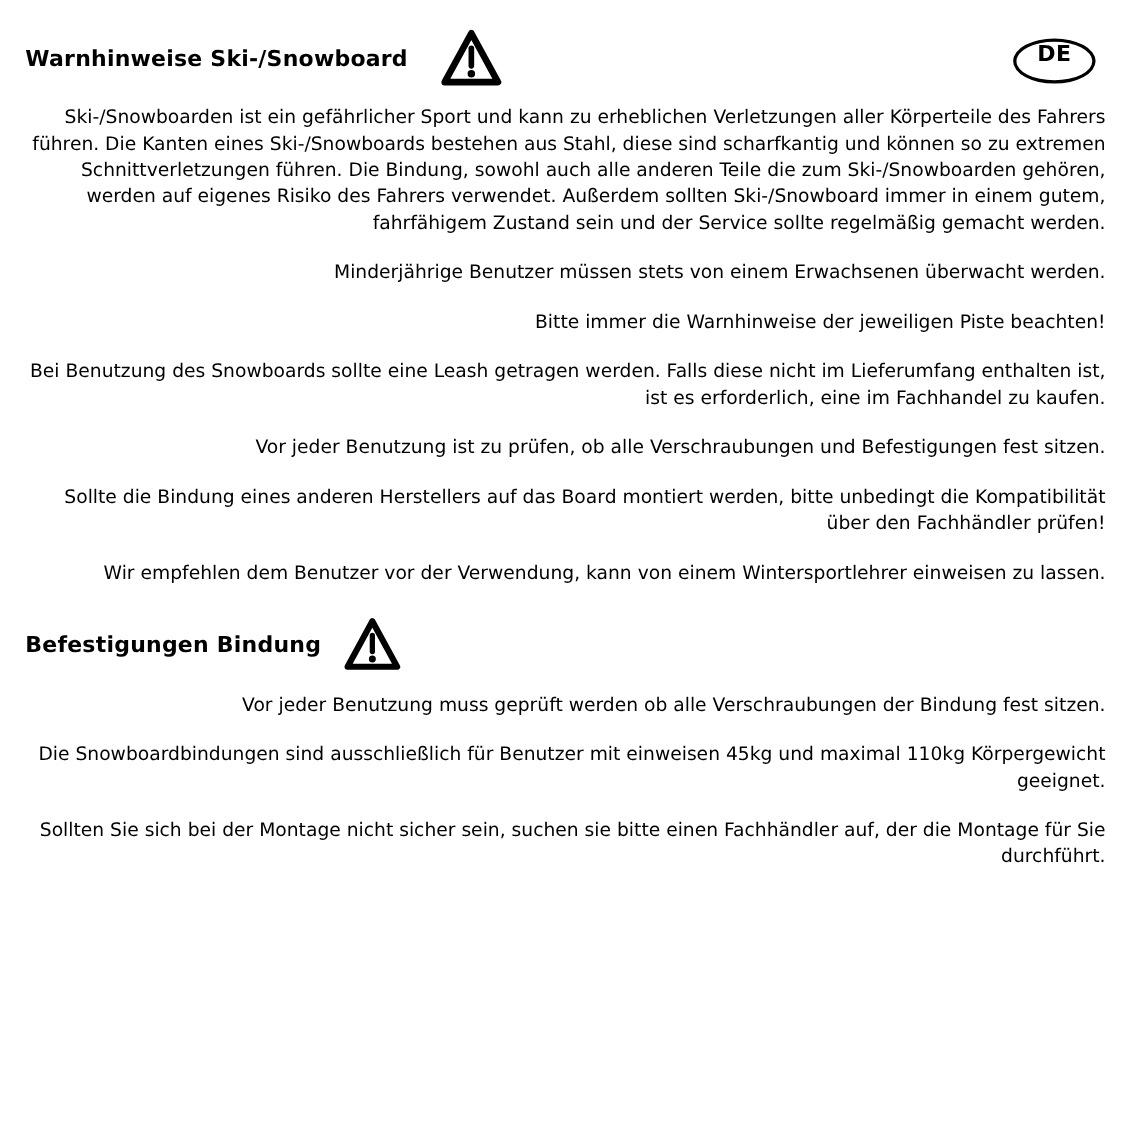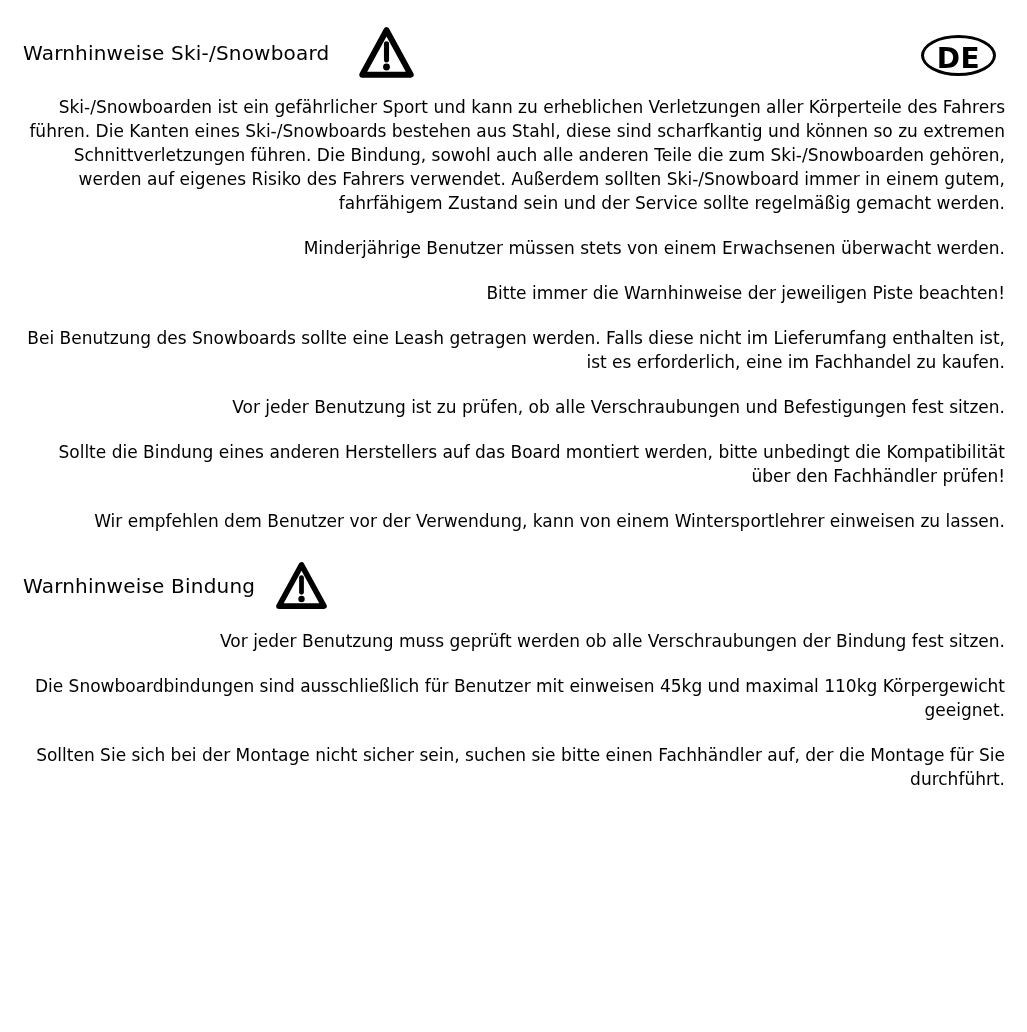--- a/index.html
+++ b/index.html
@@ -20,37 +20,37 @@
   }
   .lang-badge {
     position: absolute;
     top: 35px;
     right: 31px;
     width: 75px;
     height: 41px;
     border: 3.5px solid #000000;
     border-radius: 50%;
     display: flex;
-    align-items: flex-end;
+    align-items: flex-start;
     justify-content: center;
-    font-size: 28px;
+    font-size: 20px;
     font-weight: bold;
     letter-spacing: 0.5px;
     line-height: 1;
   }
   .heading-row {
     display: flex;
     align-items: center;
     gap: 29px;
     height: 58px;
   }
   .heading-row h1, .heading-row h2 {
     margin: 0;
     font-size: 20px;
-    font-weight: normal;
+    font-weight: bold;
     letter-spacing: 0.2px;
     white-space: nowrap;
     text-align: right;
   }
   .warn-icon { display: inline-flex; flex: 0 0 auto; }
   .warn-icon svg { display: block; }
   p {
     margin: 21px 0 0 0;
     font-size: 17px;
     line-height: 24px;
@@ -86,21 +86,21 @@
     <p>Minderjährige Benutzer müssen stets von einem Erwachsenen überwacht werden.</p>
     <p>Bitte immer die Warnhinweise der jeweiligen Piste beachten!</p>
     <p>Bei Benutzung des Snowboards sollte eine Leash getragen werden. Falls diese nicht im Lieferumfang enthalten ist, ist es erforderlich, eine im Fachhandel zu kaufen.</p>
     <p>Vor jeder Benutzung ist zu prüfen, ob alle Verschraubungen und Befestigungen fest sitzen.</p>
     <p>Sollte die Bindung eines anderen Herstellers auf das Board montiert werden, bitte unbedingt die Kompatibilität über den Fachhändler prüfen!</p>
     <p>Wir empfehlen dem Benutzer vor der Verwendung, kann von einem Wintersportlehrer einweisen zu lassen.</p>
   </section>
 
   <section class="section-second">
     <div class="heading-row">
-      <h2>Warnhinweise Bindung</h2>
+      <h2>Befestigungen Bindung</h2>
       <span class="warn-icon">
         <svg width="53" height="52" viewBox="0 0 100 98" aria-hidden="true">
           <path d="M50 9 L92.5 87 L7.5 87 Z" fill="none" stroke="#000" stroke-width="10.5" stroke-linejoin="round"></path>
           <path d="M50 33 L50 61" stroke="#000" stroke-width="9" stroke-linecap="round"></path>
           <circle cx="50" cy="73.5" r="6" fill="#000"></circle>
         </svg>
       </span>
     </div>
     <p class="first">Vor jeder Benutzung muss geprüft werden ob alle Verschraubungen der Bindung fest sitzen.</p>
     <p>Die Snowboardbindungen sind ausschließlich für Benutzer mit einweisen 45kg und maximal 110kg Körpergewicht geeignet.</p>

